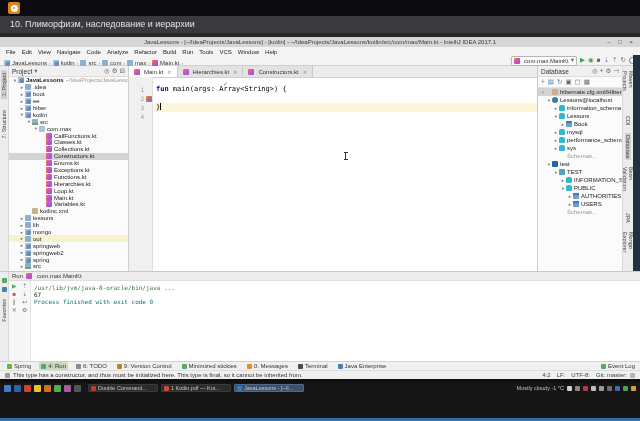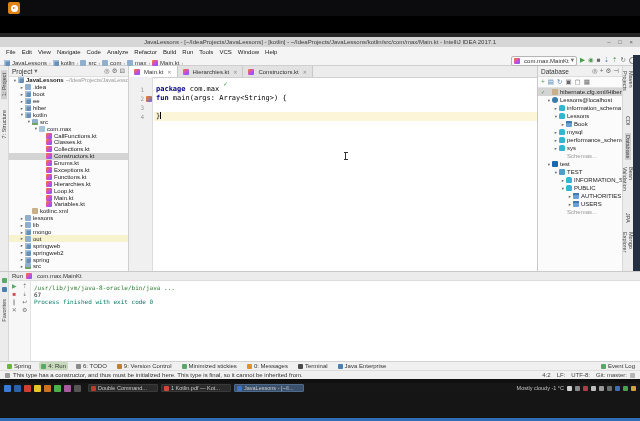--- a/index.html
+++ b/index.html
@@ -114,20 +114,21 @@
 </style>
 </head>
 <body>
 
 <div id="stage">
 
   <div class="abs" id="topbar">
     <div class="abs" id="app-icon"></div>
   </div>
 
+  <div class="abs" id="chapterbar">10. Плиморфизм, наследование и иерархии</div>
 
   <div class="abs" id="video">
 
     <div class="abs" id="ide-title">JavaLessons - [~/IdeaProjects/JavaLessons] - [kotlin] - ~/IdeaProjects/JavaLessons/kotlin/src/com/max/Main.kt - IntelliJ IDEA 2017.1</div>
     <div class="abs" id="win-btns">– □ ×</div>
 
     <div class="abs" id="menubar">
 
     <span>File</span>
         <span>Edit</span>
@@ -399,21 +400,20 @@
           </div>
         <div class="abs" id="gutter">
 
         <div>1</div>
             <div>2</div>
             <div>3</div>
             <div>4</div>
           </div>
         <div class="abs" id="ktmark"></div>
         <div class="abs" id="code">
-          <div class="cl"><span class="kw">package</span><span> com.max</span></div>
           <div class="cl"><span class="kw">fun</span><span> main(args: Array&lt;String&gt;) {</span></div>
           <div class="cl"></div>
           <div class="cl caretline"><span>}</span><span class="caret"></span></div>
         </div>
         <div class="abs" id="ibeam"></div>
       </div>
       <div class="abs" id="inspect-ok">✓</div>
 
       <div class="abs" id="db-panel">
         <div class="panel-head">

